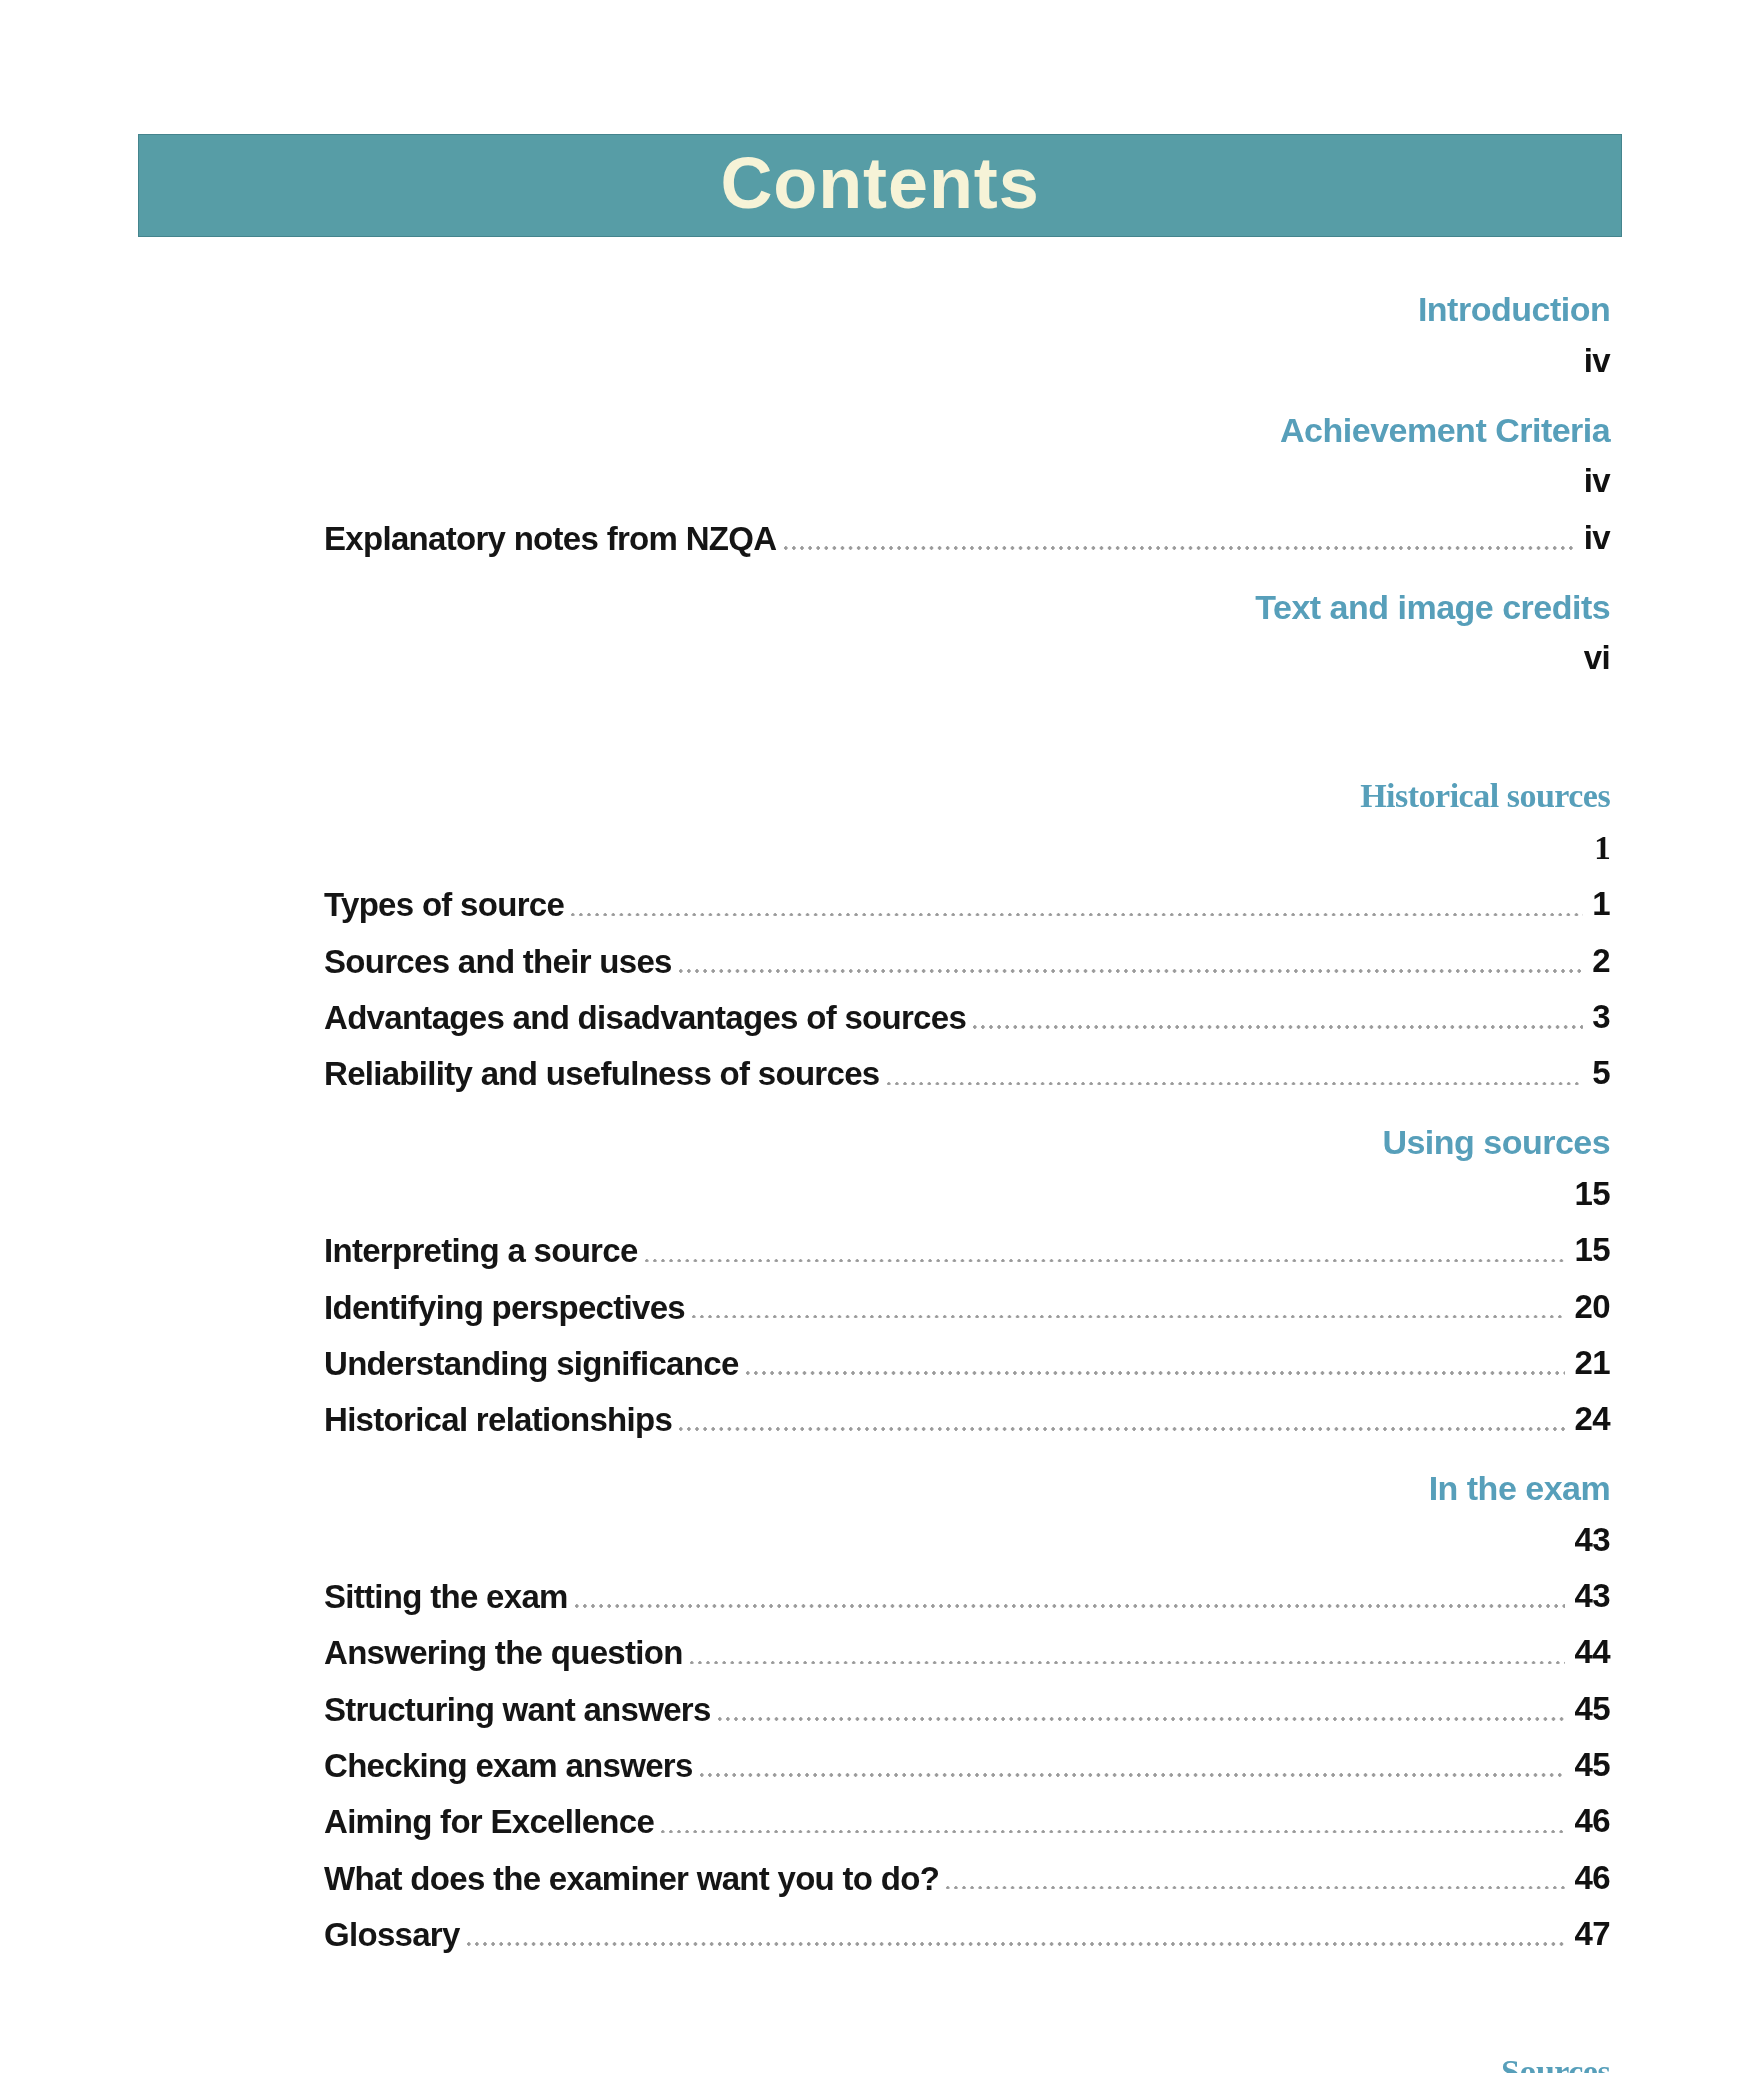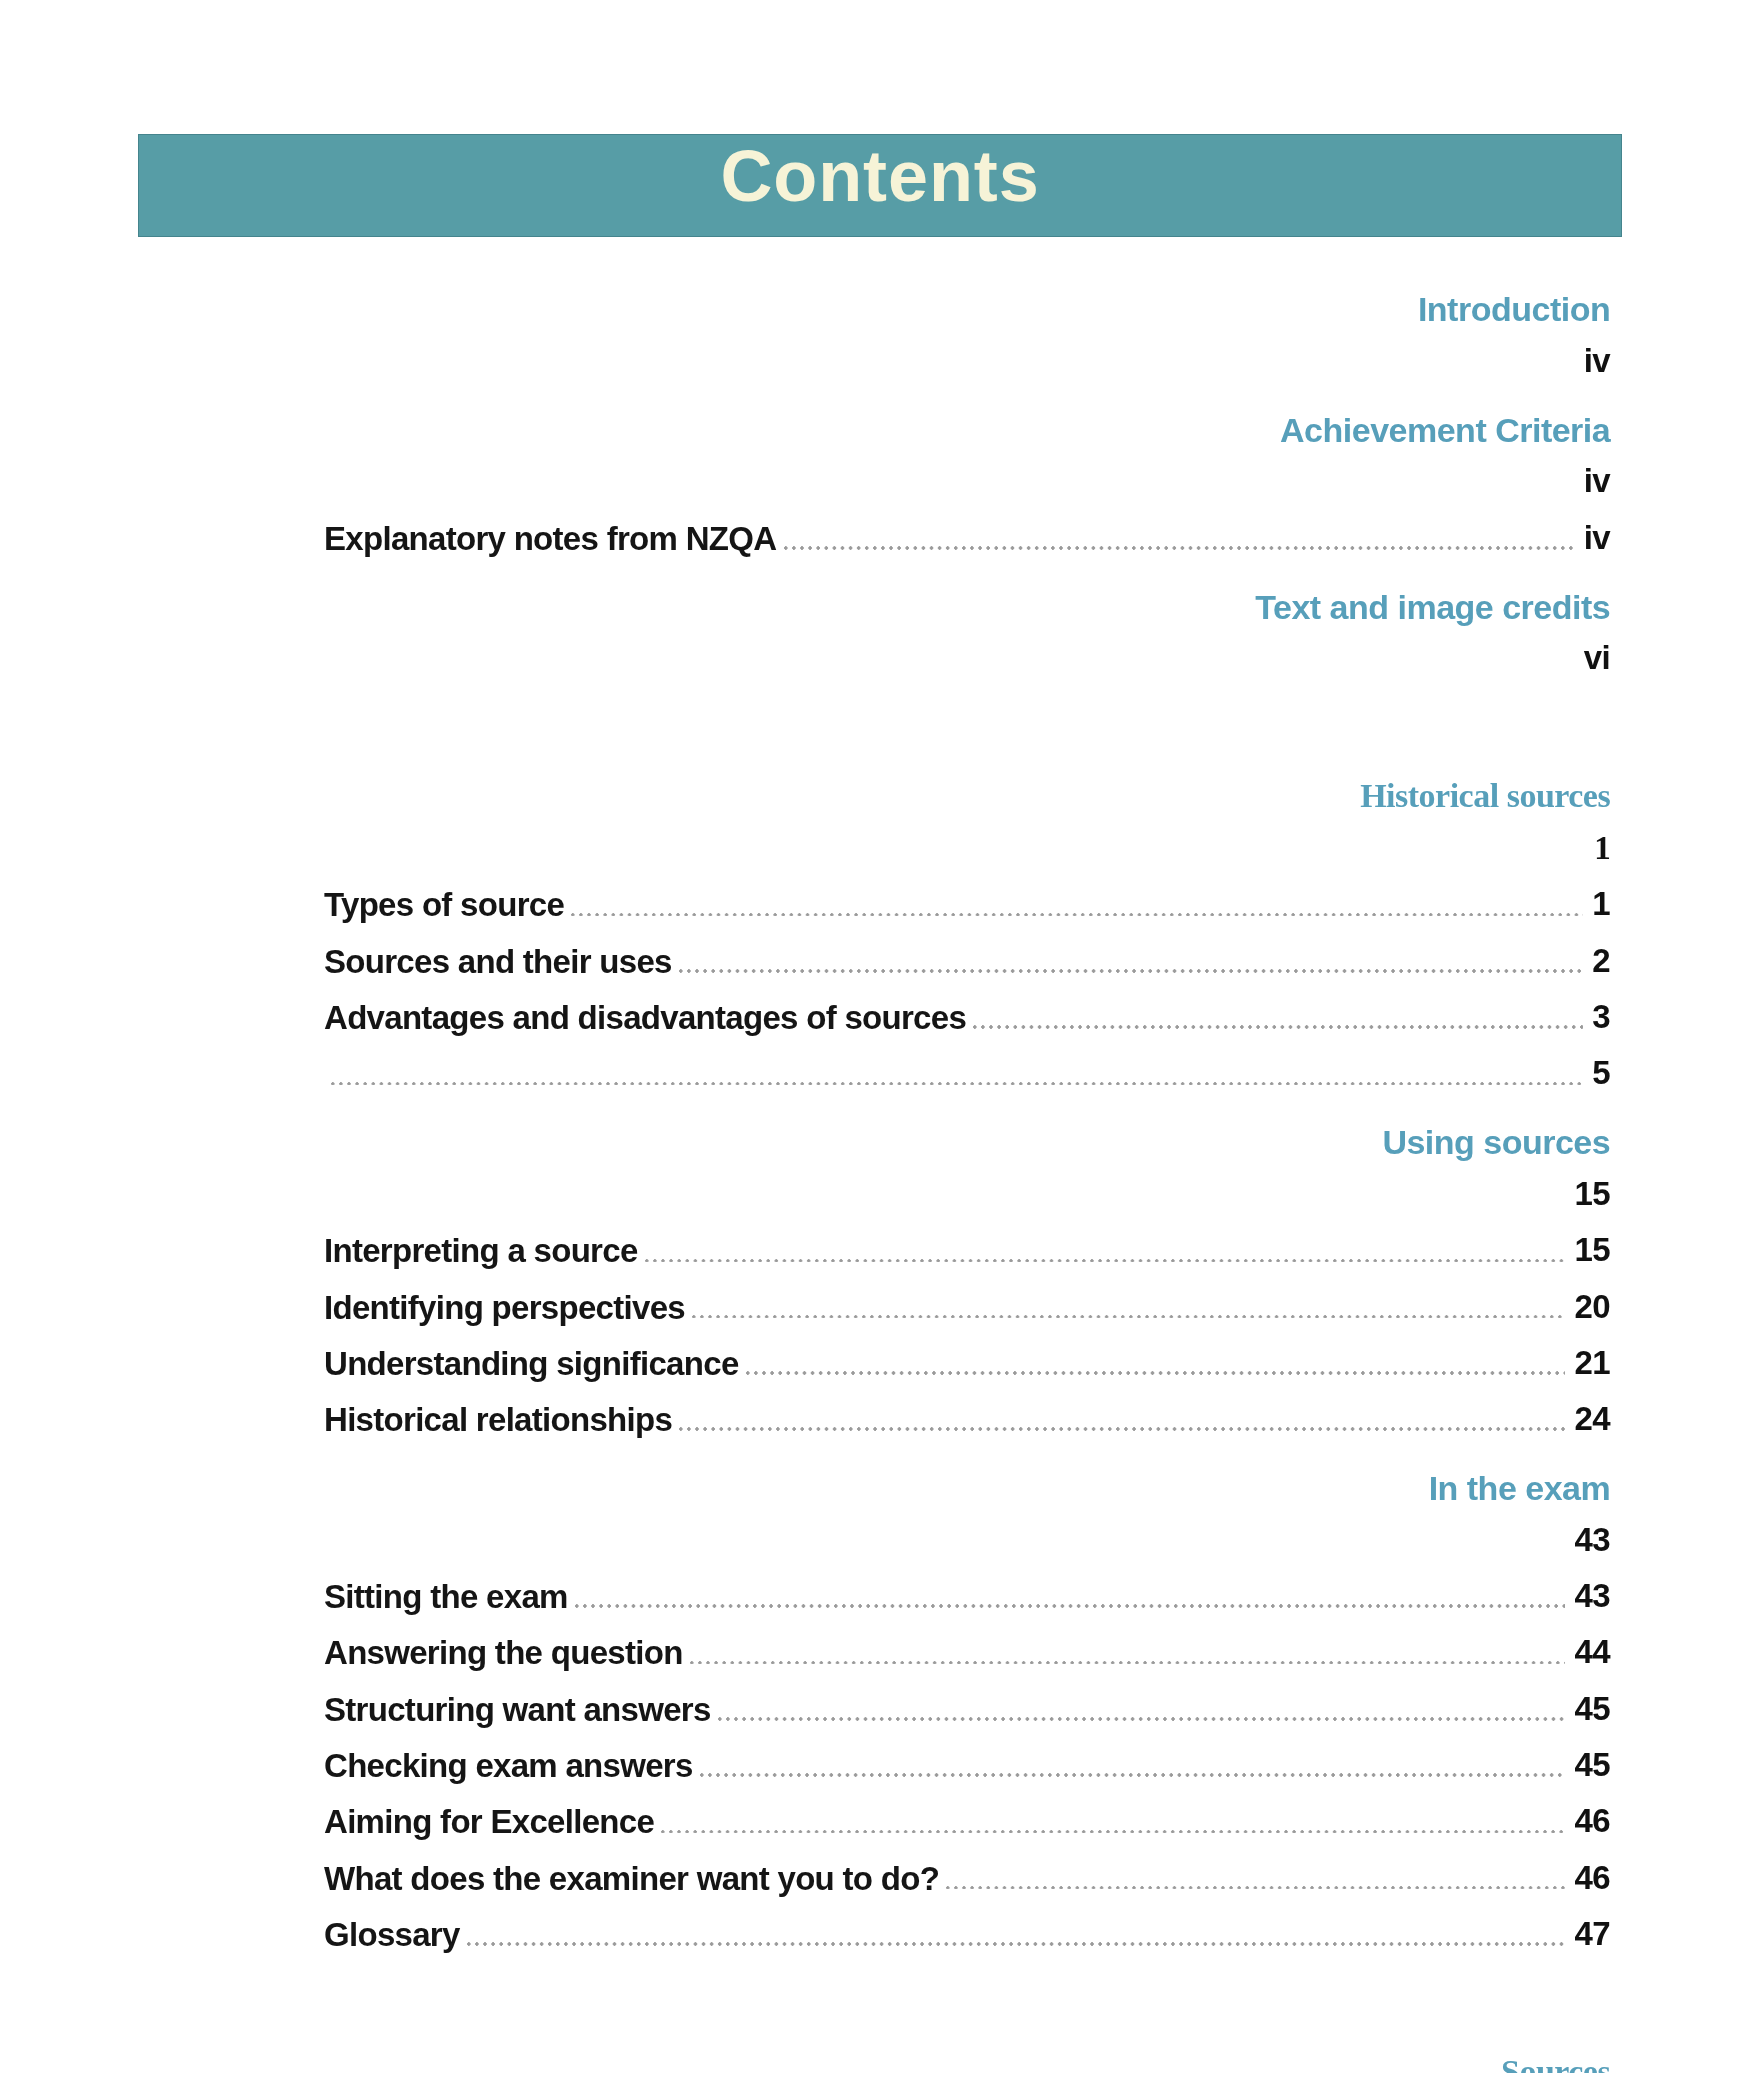--- a/index.html
+++ b/index.html
@@ -22,21 +22,21 @@
   .page{
     width:1760px;height:2073px;
     padding-left:138px;
     position:relative;
   }
   .band{
     margin-top:134px;
     width:1484px;height:103px;
     background:var(--band-bg);
     border:1.8px solid rgba(25,70,80,0.28);
-    display:flex;align-items:flex-start;justify-content:center;
+    display:flex;align-items:center;justify-content:center;
   }
   .band h1{
     color:var(--band-text);
     font-size:72px;
     font-weight:bold;
     letter-spacing:0.9px;
     padding-bottom:5.4px;
   }
   .toc{
     margin-top:52px;
@@ -140,20 +140,21 @@
     <span class="toc-page">2</span>
   </div>
 
   <div class="toc-row level-1">
     <span class="toc-label">Advantages and disadvantages of sources</span>
     <span class="toc-leader"></span>
     <span class="toc-page">3</span>
   </div>
 
   <div class="toc-row level-1">
+    <span class="toc-label">Reliability and usefulness of sources</span>
     <span class="toc-leader"></span>
     <span class="toc-page">5</span>
   </div>
 
   <div class="toc-row level-0">
     <span class="toc-label">Using sources</span>
     <span class="toc-leader"></span>
     <span class="toc-page">15</span>
   </div>
 

